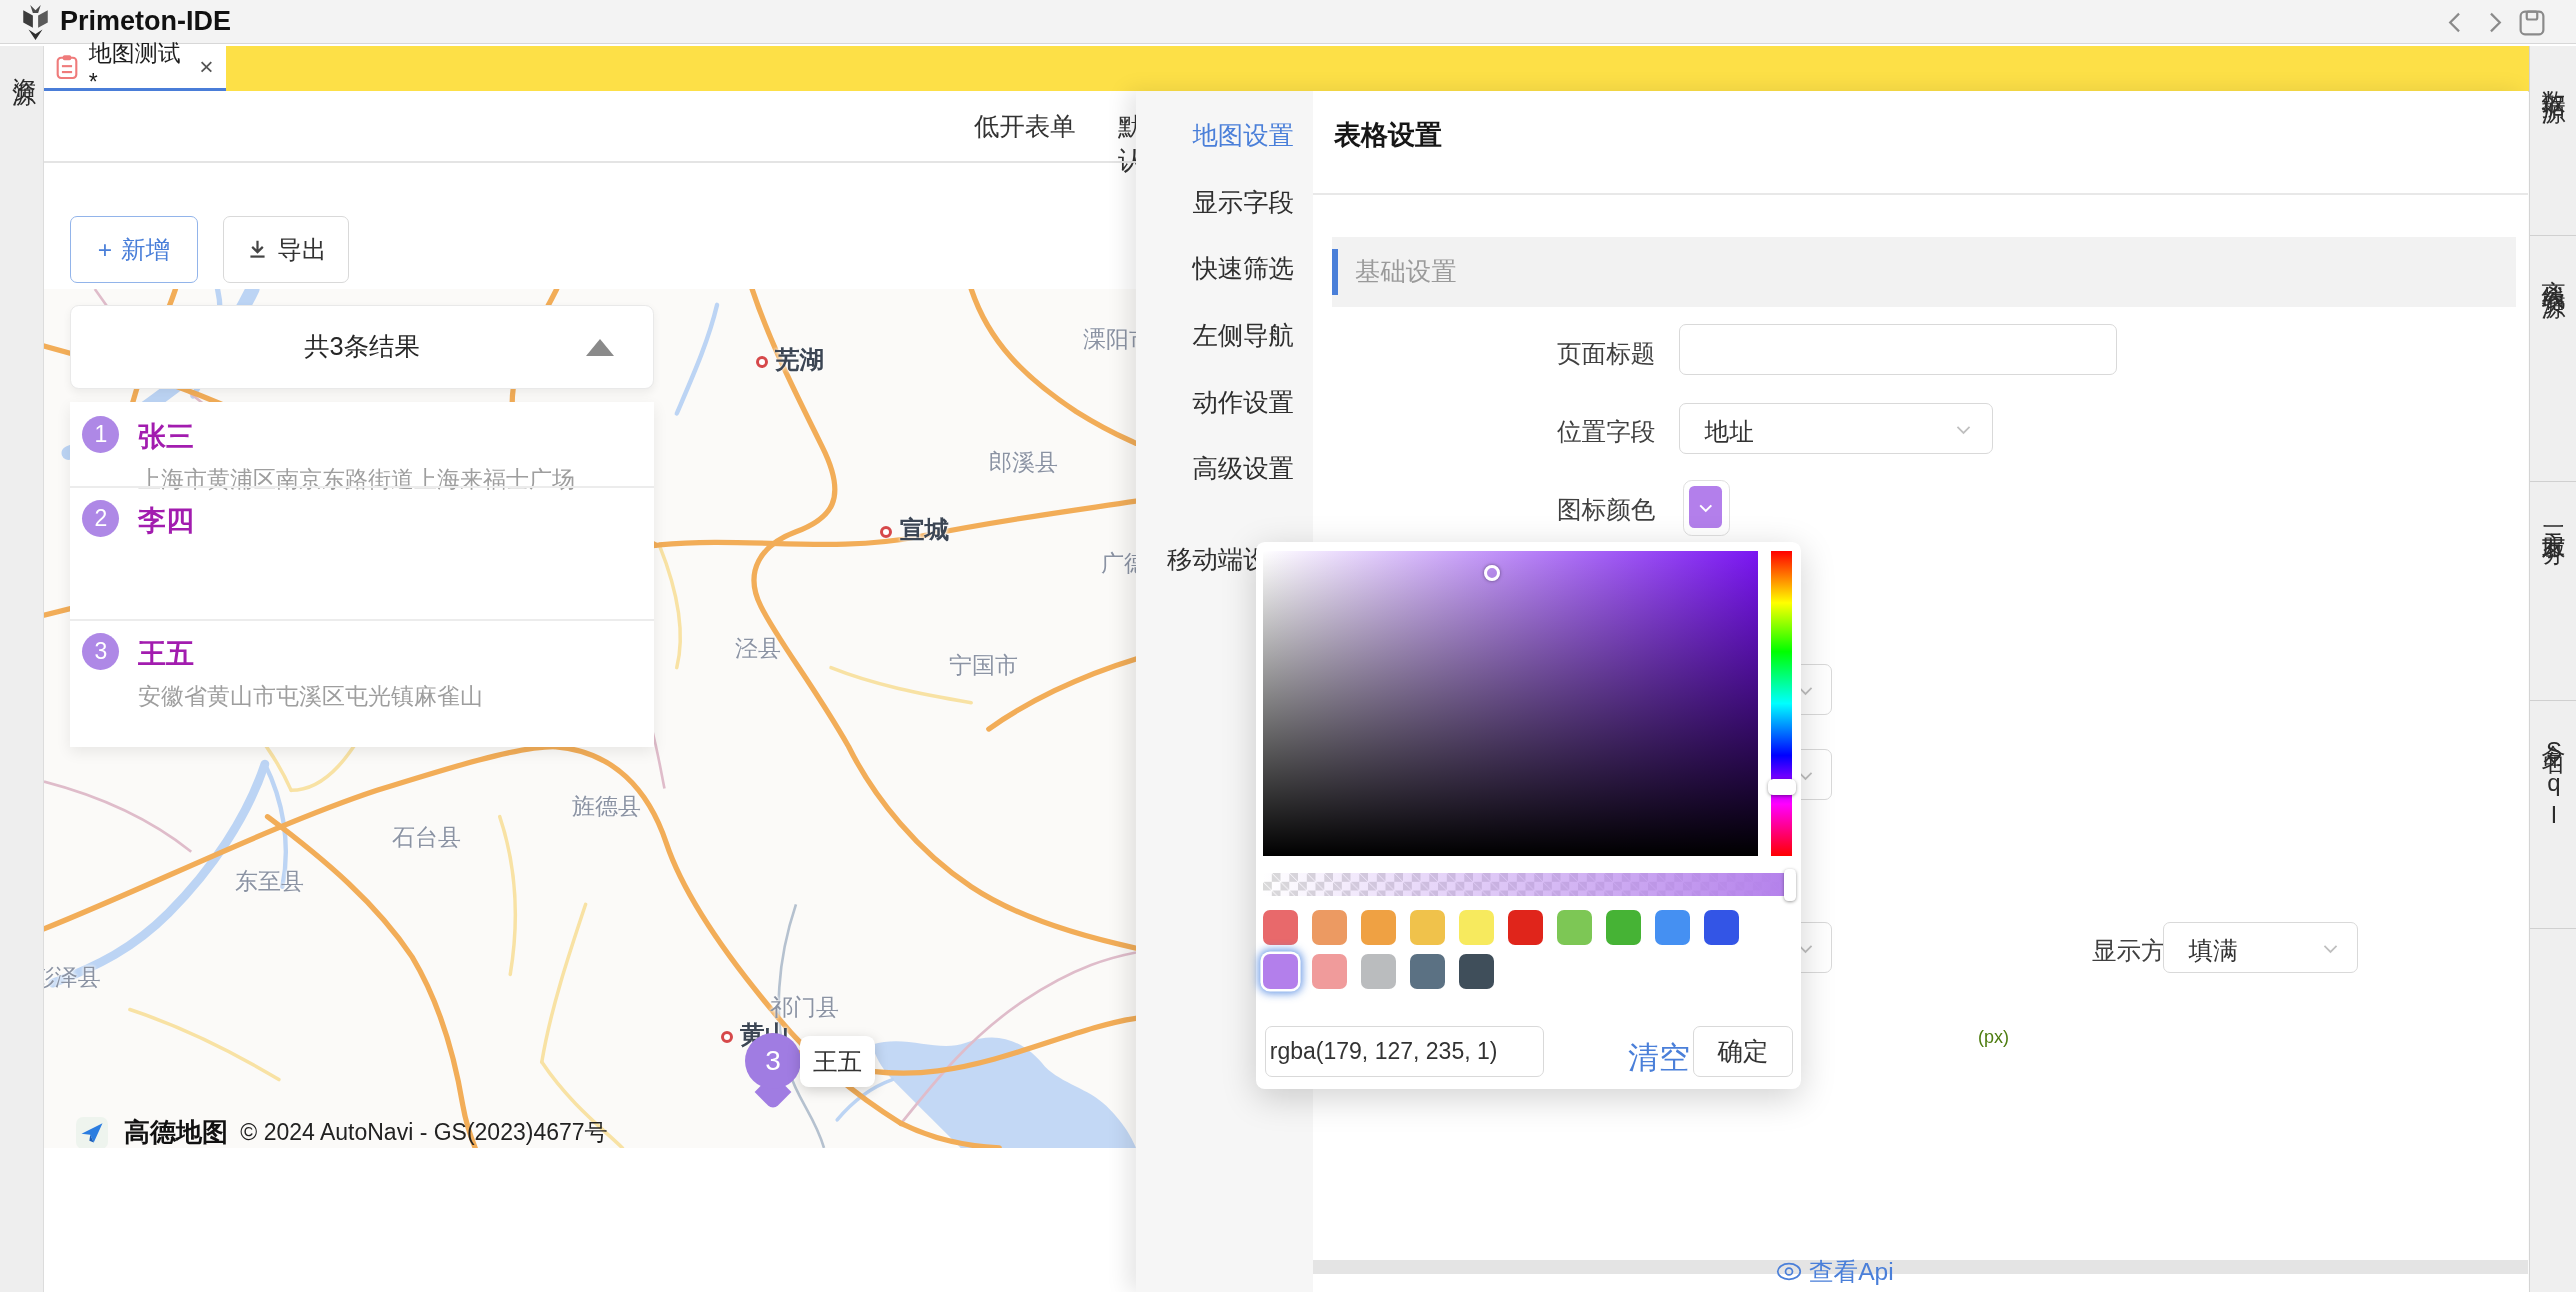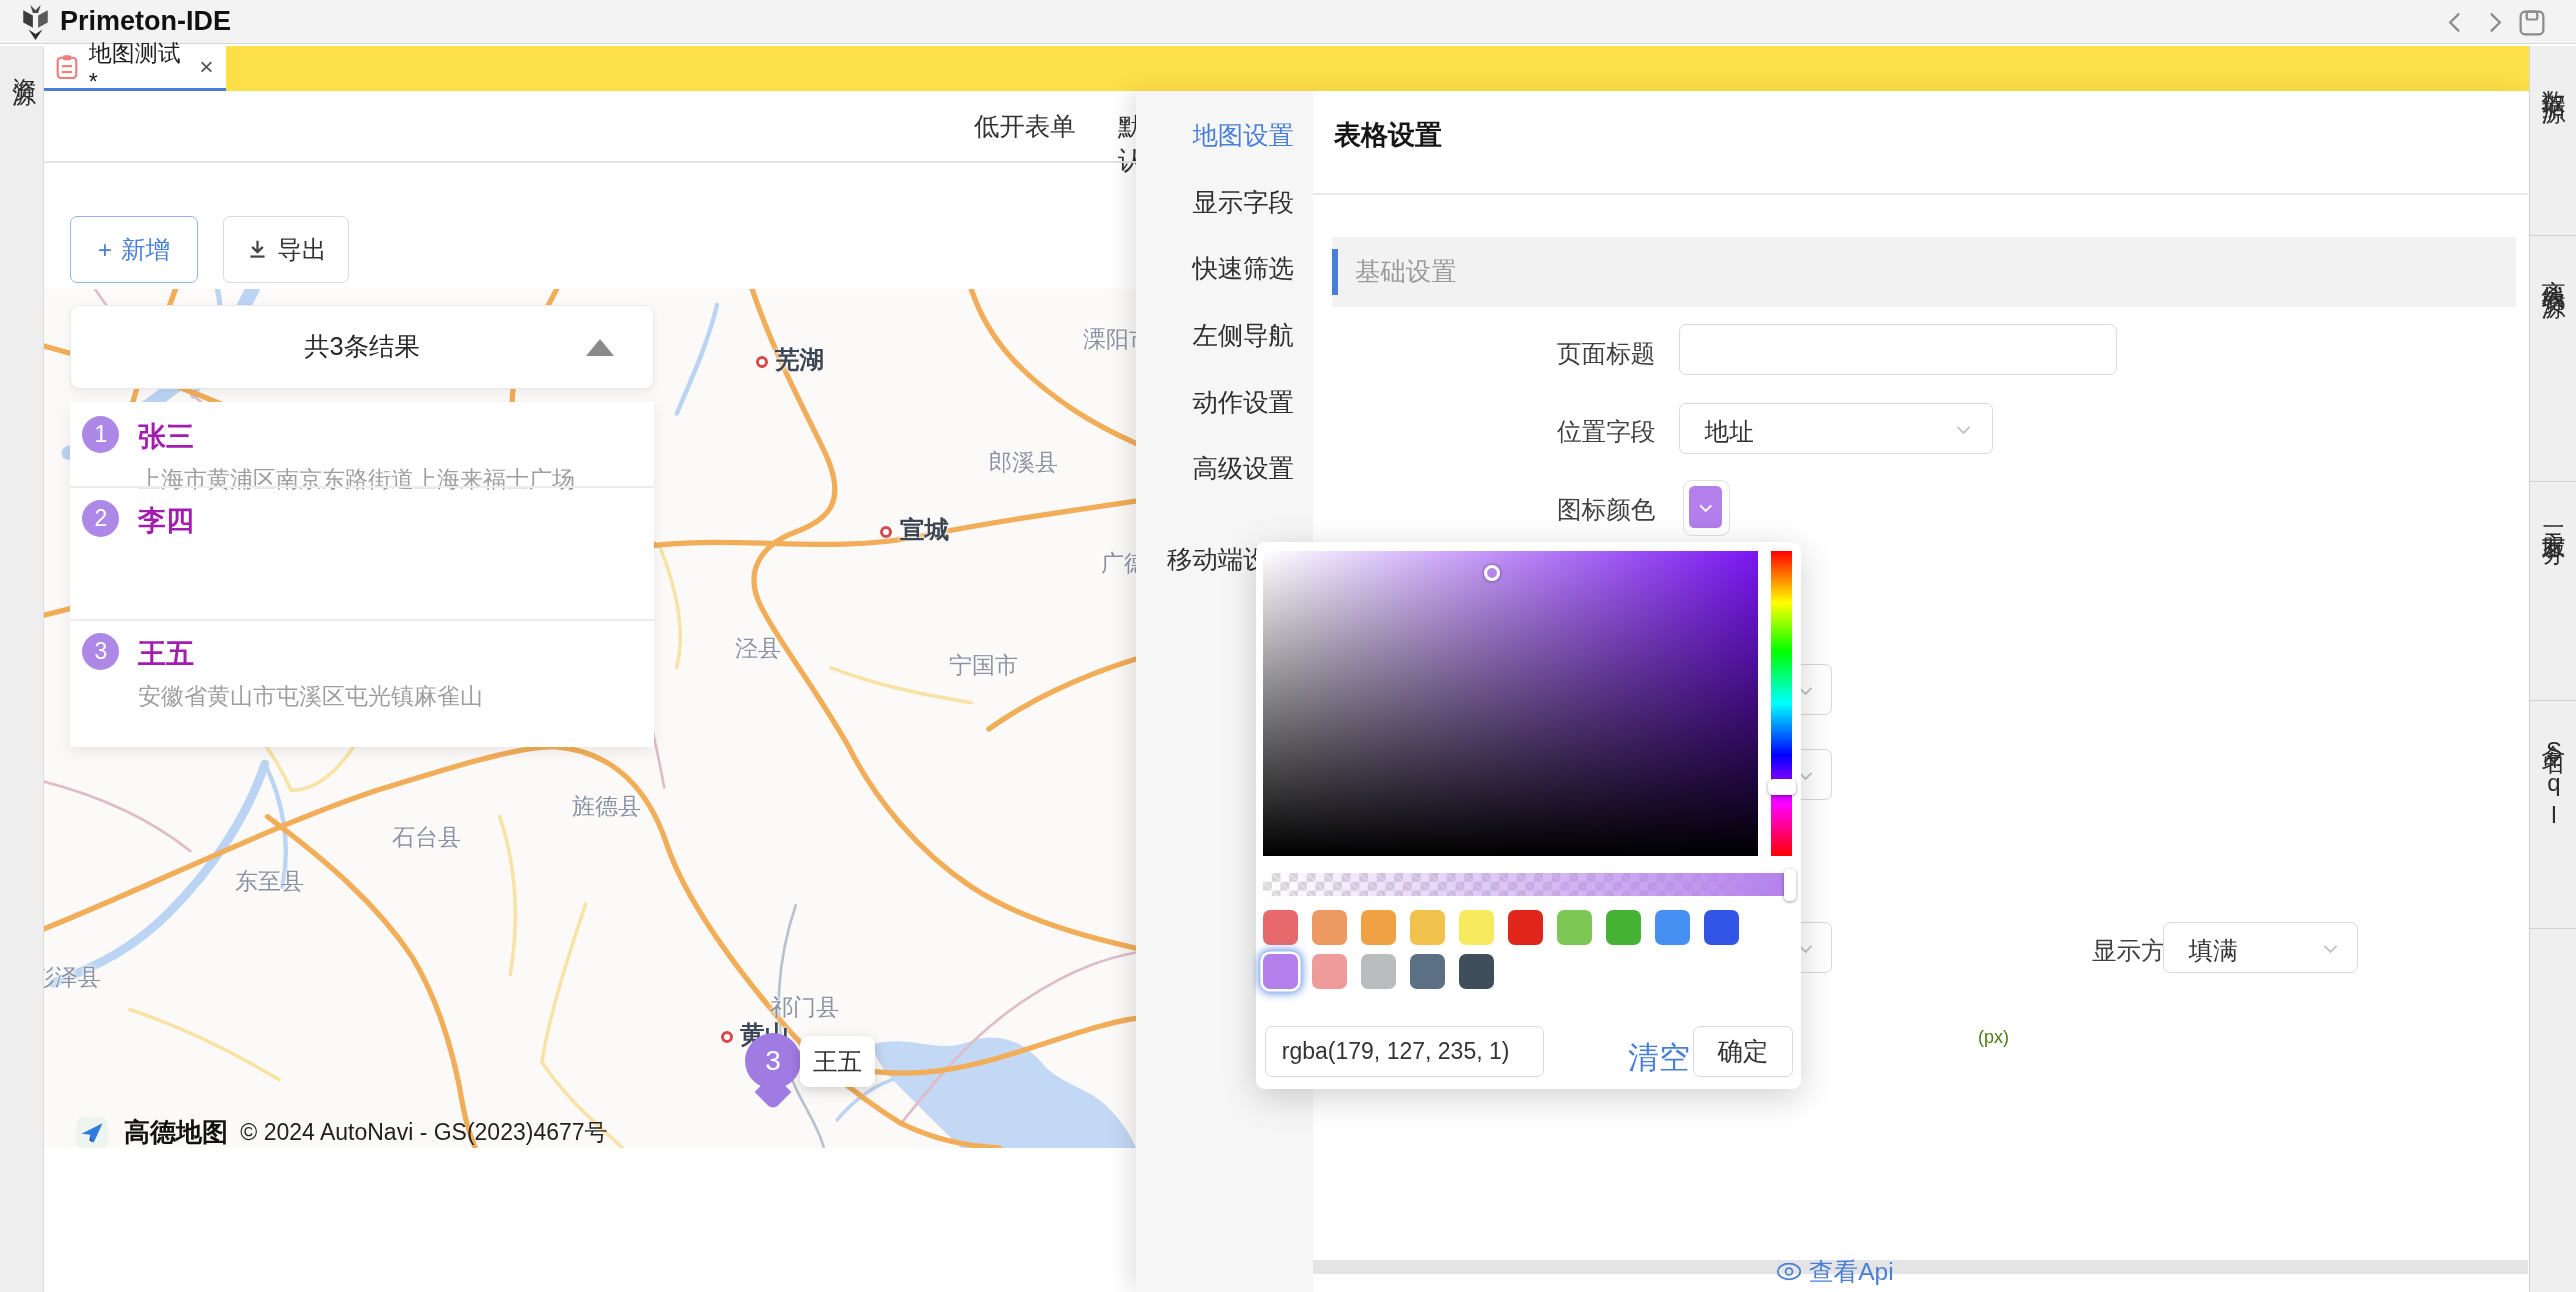--- a/index.html
+++ b/index.html
@@ -145,21 +145,21 @@
     background-size:17.5px 17.5px; background-position:0 0,8.8px 8.8px; }
   #alpha-grad { position:absolute; left:0; top:0; width:100%; height:100%;
     background:linear-gradient(to right, rgba(179,127,235,0), rgba(179,127,235,1)); }
   #alpha-handle { position:absolute; left:521px; top:-4.4px; width:12.3px; height:32px;
     background:#fff; border-radius:4.4px; box-shadow:0 0.9px 3.5px rgba(0,0,0,.4); }
   .swrow { position:absolute; left:7px; display:flex; }
   .sw { width:35px; height:35px; border-radius:7px; margin-right:14px; }
   .sw.selected { box-shadow:0 0 0 2.6px #fff, 0 0 8.8px 4.4px rgba(77,134,224,.85); }
   #pk-input { position:absolute; left:8.8px; top:484px; width:279px; height:51px;
     border:1.8px solid #d9d9d9; border-radius:7px; font-size:23px; color:#333;
-    padding-left:16px; display:flex; align-items:center; }
+    padding-left:4px; display:flex; align-items:center; }
   #pk-clear { position:absolute; left:372px; top:495px; font-size:31px; color:#4a7fd9; }
   #pk-ok { position:absolute; left:437px; top:484px; width:100px; height:51px;
     border:1.8px solid #d9d9d9; border-radius:7px; display:flex; align-items:center;
     justify-content:center; font-size:25.4px; color:#333; background:#fff; }
 </style>
 </head>
 <body>
 
 <div id="stage">
 

